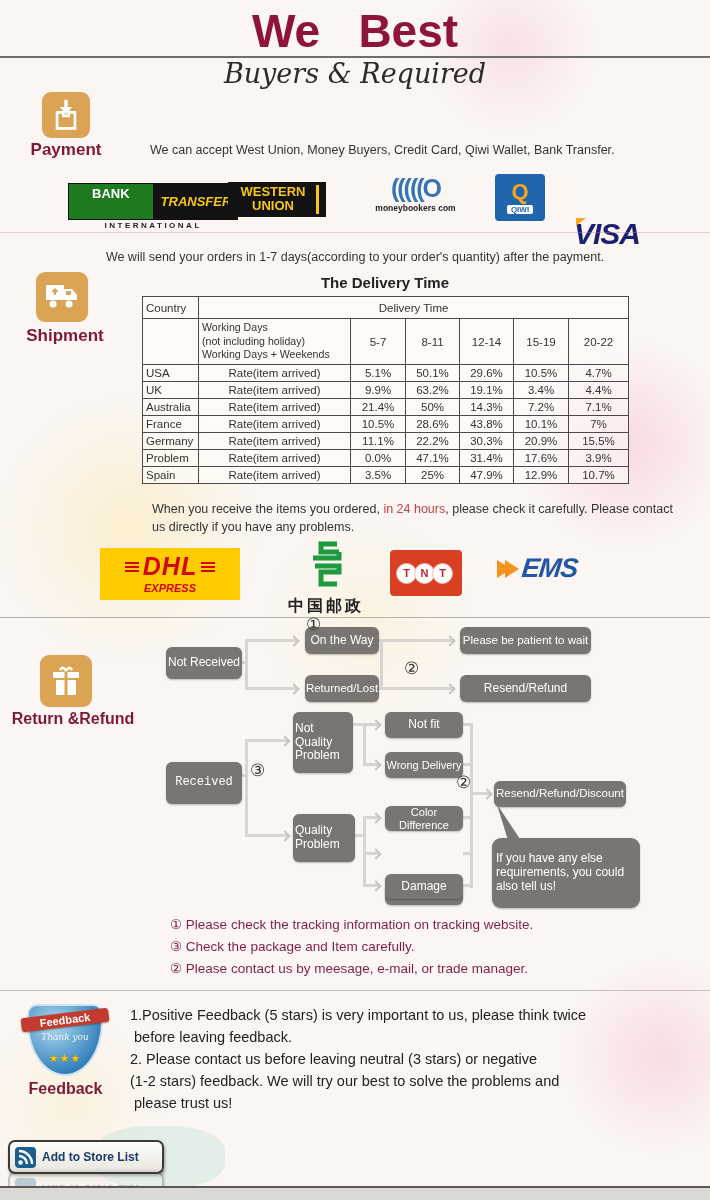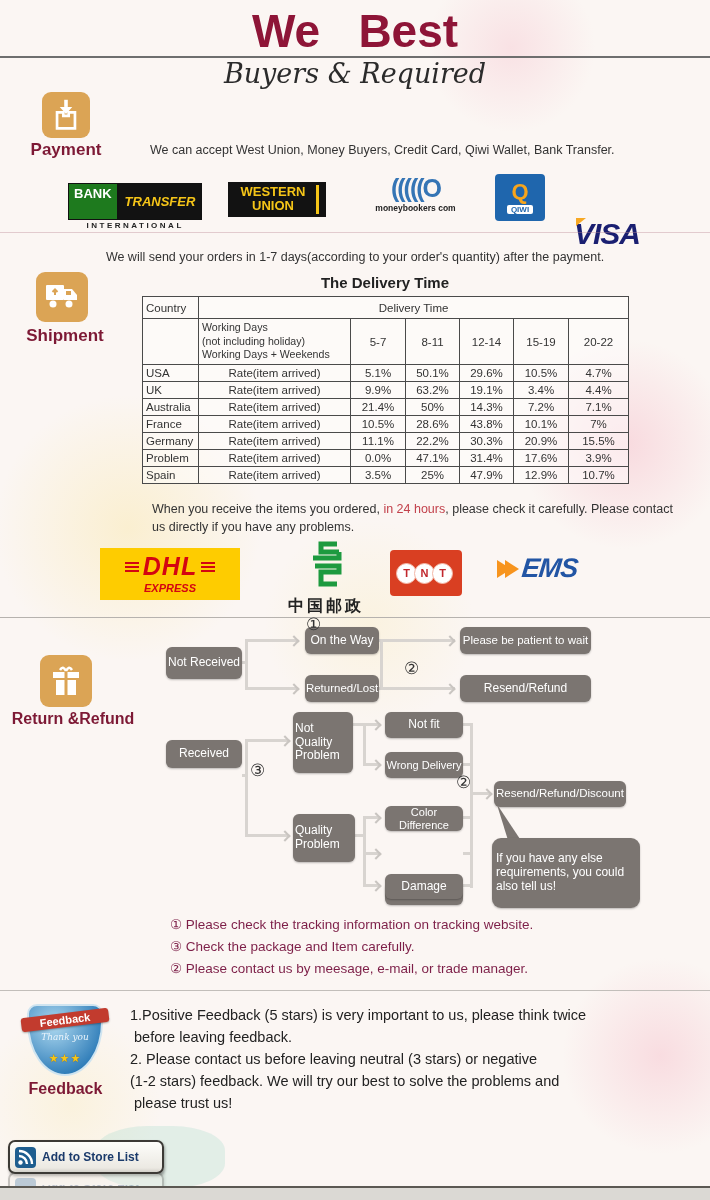--- a/index.html
+++ b/index.html
@@ -28,21 +28,21 @@
     display:flex;align-items:center;justify-content:center;text-align:center;line-height:1.15;
     box-shadow:0 1px 2px rgba(0,0,0,.25);}
   .hl{position:absolute;height:3px;background:#d8d4d0;}
   .vl{position:absolute;width:3px;background:#d8d4d0;}
   .ar{position:absolute;width:6px;height:6px;border-top:2px solid #c9c5c1;border-right:2px solid #c9c5c1;transform:rotate(45deg);}
   .fnum{position:absolute;font-size:17px;color:#333;}
   .note{font-size:13.5px;color:#7d1f48;margin-bottom:6px;}
   .fbline{font-size:14.5px;color:#222;line-height:1.52;}
   
   .bt-row{display:flex;}
-  .bt-bank{background:#1e7a1e;color:#fff;font-weight:bold;font-size:13px;padding:2px 5px;border:1px solid #111;}
+  .bt-bank{background:#1e7a1e;color:#fff;font-weight:bold;font-size:13px;padding:2px 23px;border:1px solid #111;}
   .bt-transfer{background:#121212;color:#f5c518;font-weight:bold;font-style:italic;font-size:13px;padding:10px 6px;border:1px solid #111;}
   .bt-intl{font-size:8px;letter-spacing:2.5px;color:#222;text-align:center;font-weight:bold;margin-top:1px;}
   .wu{background:#121212;color:#f5c518;font-weight:bold;text-align:center;font-size:13px;line-height:1.1;
       padding:3px 14px 3px 6px;position:relative;}
   .wu::after{content:"";position:absolute;right:7px;top:3px;bottom:3px;width:3px;background:#f5c518;}
   .mb-arcs{font-size:25px;font-weight:bold;color:#3575b5;letter-spacing:-2px;line-height:1;}
   .mb-text{font-size:8.5px;font-weight:bold;color:#222;margin-top:2px;}
   .qiwi{width:50px;height:47px;background:#1f66ad;border-radius:4px;display:flex;flex-direction:column;align-items:center;justify-content:center;}
   .qiwi .q{color:#f8a51b;font-weight:bold;font-size:22px;line-height:1;}
   .qiwi .tag{background:#fff;color:#1f66ad;font-weight:bold;font-size:8px;padding:0 4px;border-radius:2px;margin-top:2px;}
@@ -316,21 +316,21 @@
   <div class="ar" style="left:483px;top:790px;"></div>
 
   <div class="fbox" style="left:166px;top:647px;width:76px;height:32px;">Not Received</div>
   <div class="fbox" style="left:305px;top:627px;width:74px;height:27px;">On the Way</div>
   <div class="fbox" style="left:460px;top:627px;width:131px;height:27px;font-size:11.5px;">Please be patient to wait</div>
   <div class="fbox" style="left:305px;top:675px;width:74px;height:27px;font-size:11.5px;">Returned/Lost</div>
   <div class="fbox" style="left:460px;top:675px;width:131px;height:27px;">Resend/Refund</div>
   <div class="fbox" style="left:293px;top:712px;width:56px;height:57px;padding:2px;text-align:left;">Not Quality Problem</div>
   <div class="fbox" style="left:385px;top:712px;width:78px;height:26px;">Not fit</div>
   <div class="fbox" style="left:385px;top:752px;width:78px;height:26px;font-size:11px;">Wrong Delivery</div>
-  <div class="fbox" style="left:166px;top:740px;width:76px;height:28px;">Received</div>
+  <div class="fbox" style="left:166px;top:762px;width:76px;height:42px;font-family:Liberation Mono, monospace;">Received</div>
   <div class="fbox" style="left:293px;top:814px;width:58px;height:44px;padding:2px;text-align:left;">Quality Problem</div>
   <div class="fbox" style="left:385px;top:806px;width:78px;height:25px;font-size:11px;">Color Difference</div>
   <div class="fbox" style="left:385px;top:842px;width:78px;height:23px;font-size:11px;margin-top:40px;">Quality Defect</div>
   <div class="fbox" style="left:385px;top:874px;width:78px;height:25px;">Damage</div>
   <div class="fbox" style="left:494px;top:781px;width:132px;height:26px;font-size:11.5px;">Resend/Refund/Discount</div>
 
   <div class="abs" style="left:494px;top:804px;width:28px;height:38px;background:#7b7571;clip-path:polygon(10% 0, 100% 100%, 52% 100%);"></div>
   <div class="fbox" style="left:492px;top:838px;width:140px;height:62px;border-radius:9px;padding:4px;text-align:left;">If you have any else requirements, you could also tell us!</div>
 
   <div class="fnum" style="left:306px;top:614px;">①</div>

